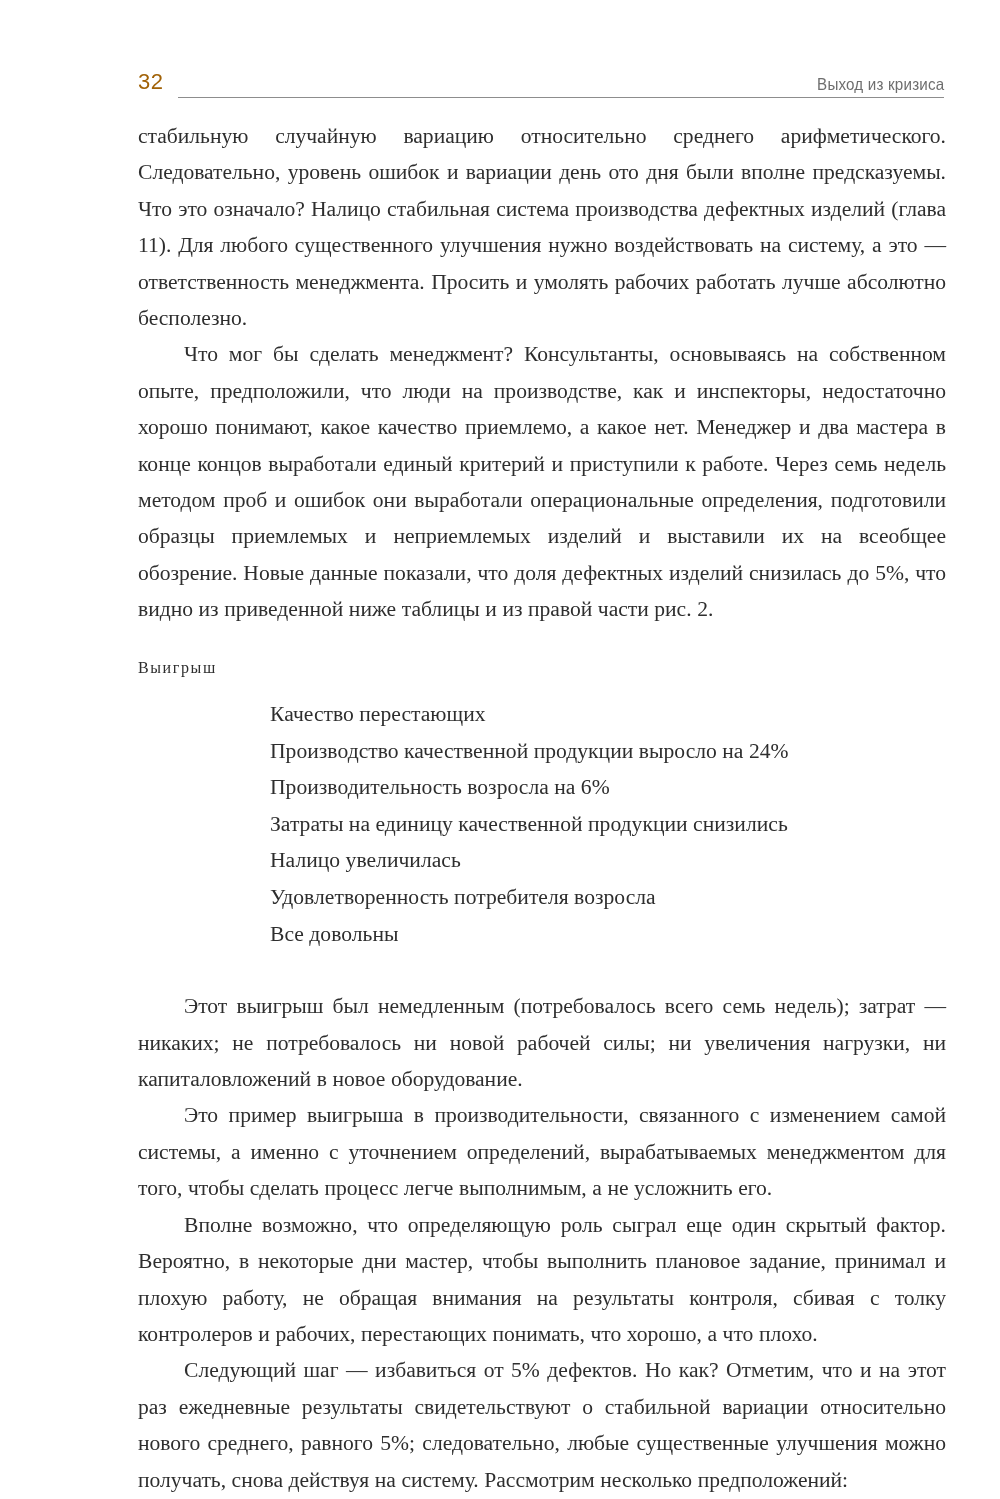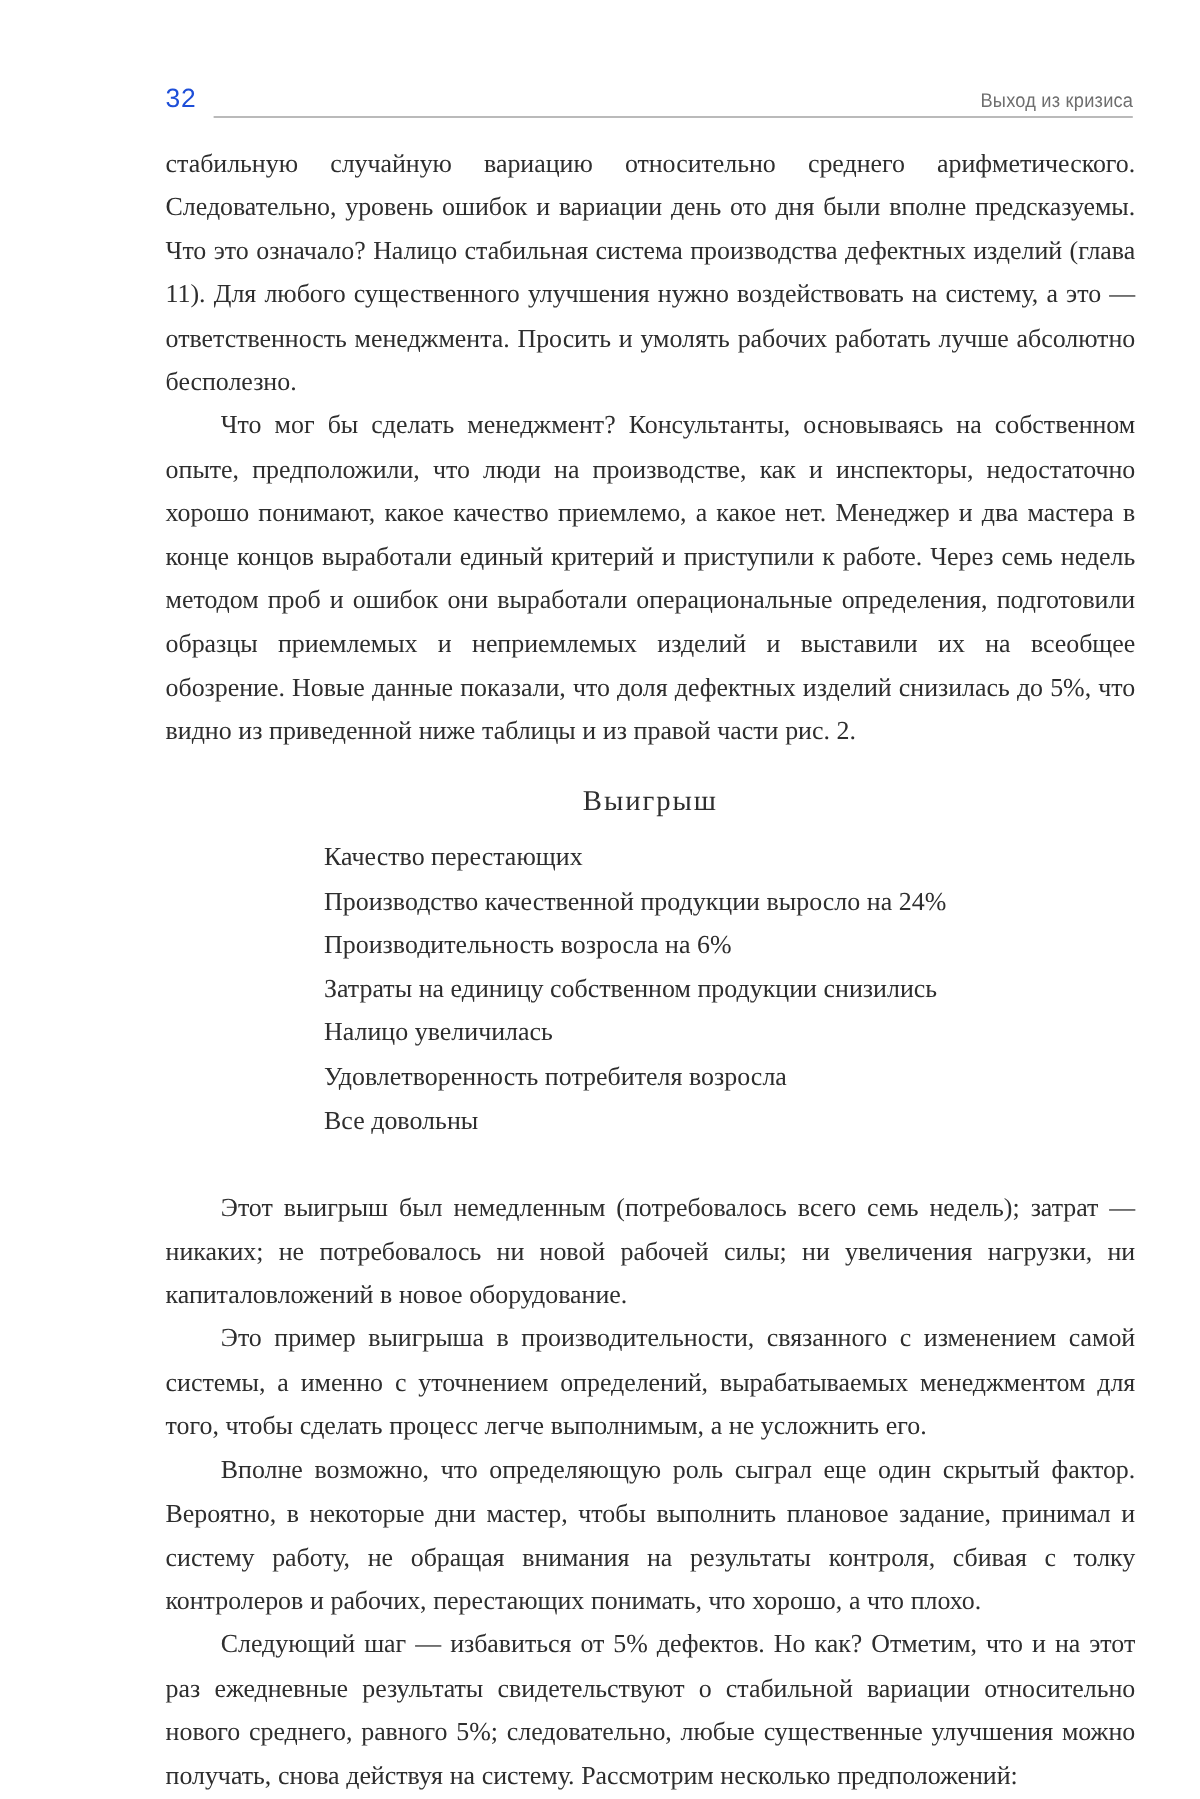--- a/index.html
+++ b/index.html
@@ -35,21 +35,21 @@
   .header-row {
     display: flex;
     align-items: flex-end;
     justify-content: space-between;
     height: 32px;
   }
   .folio {
     font-family: "Liberation Sans", "DejaVu Sans", sans-serif;
     font-size: 22px;
     line-height: 24px;
-    color: #1d4ed8;
+    color: #a16207;
     letter-spacing: 0.5px;
   }
   .running-title {
     font-family: "Liberation Sans", "DejaVu Sans", sans-serif;
     font-size: 16.5px;
     line-height: 20px;
     color: #6e6e6e;
     letter-spacing: 0.2px;
     transform: scaleX(0.92);
     transform-origin: right bottom;
@@ -83,23 +83,22 @@
     letter-spacing: -0.02px;
     word-spacing: 0.2px;
   }
   p.para.indent {
     text-indent: 46px;
   }
 
   
   .sub-heading {
     margin: 0;
-    font-size: 24px;
+    font-size: 16px;
     line-height: 36.4px;
-    text-align: center;
     letter-spacing: 1.6px;
     color: #2e2e2e;
     font-weight: normal;
     padding-top: 22px;
     padding-bottom: 10px;
   }
 
   
   ul.gain-list {
     list-style: none;
@@ -134,30 +133,30 @@
     <p class="para">стабильную случайную вариацию относительно среднего арифметического. Следовательно, уровень ошибок и вариации день ото дня были вполне предсказуемы. Что это означало? Налицо стабильная система производства дефектных изделий (глава 11). Для любого существенного улучшения нужно воздействовать на систему, а это — ответственность менеджмента. Просить и умолять рабочих работать лучше абсолютно бесполезно.</p>
 
     <p class="para indent">Что мог бы сделать менеджмент? Консультанты, основываясь на собственном опыте, предположили, что люди на производстве, как и инспекторы, недостаточно хорошо понимают, какое качество приемлемо, а какое  нет. Менеджер и два мастера в конце концов выработали единый критерий и приступили к работе. Через семь недель методом проб и ошибок они выработали операциональные определения, подготовили образцы приемлемых и неприемлемых изделий и выставили их на всеобщее обозрение. Новые данные показали, что доля дефектных изделий снизилась до 5%, что видно из приведенной ниже таблицы и из правой части рис. 2.</p>
 
     <h2 class="sub-heading">Выигрыш</h2>
 
     <ul class="gain-list">
       <li>Качество перестающих</li>
       <li>Производство качественной продукции выросло на 24%</li>
       <li>Производительность возросла на 6%</li>
-      <li>Затраты на единицу собственном продукции снизились</li>
+      <li>Затраты на единицу качественной продукции снизились</li>
       <li>Налицо увеличилась</li>
       <li>Удовлетворенность потребителя возросла</li>
       <li>Все довольны</li>
     </ul>
 
     <div class="gap-after-list"></div>
 
     <p class="para indent">Этот выигрыш был немедленным (потребовалось всего семь недель); затрат — никаких; не потребовалось ни новой рабочей силы; ни увеличения нагрузки, ни капиталовложений в новое оборудование.</p>
 
     <p class="para indent">Это пример выигрыша в производительности, связанного с изменением самой системы, а именно с уточнением определений, вырабатываемых менеджментом для того, чтобы сделать процесс легче выполнимым, а не усложнить его.</p>
 
-    <p class="para indent">Вполне возможно, что определяющую роль сыграл еще один скрытый фактор. Вероятно, в некоторые дни мастер, чтобы выполнить плановое задание, принимал и систему работу, не обращая внимания на результаты контроля, сбивая с толку контролеров и рабочих, перестающих понимать, что хорошо, а что плохо.</p>
+    <p class="para indent">Вполне возможно, что определяющую роль сыграл еще один скрытый фактор. Вероятно, в некоторые дни мастер, чтобы выполнить плановое задание, принимал и плохую работу, не обращая внимания на результаты контроля, сбивая с толку контролеров и рабочих, перестающих понимать, что хорошо, а что плохо.</p>
 
     <p class="para indent">Следующий шаг — избавиться от 5% дефектов. Но как? Отметим, что и на этот раз ежедневные результаты свидетельствуют о стабильной вариации относительно нового среднего, равного 5%; следовательно, любые существенные улучшения можно получать, снова действуя на систему. Рассмотрим несколько предположений:</p>
 
   </div>
 </div>
 
 </body></html>

